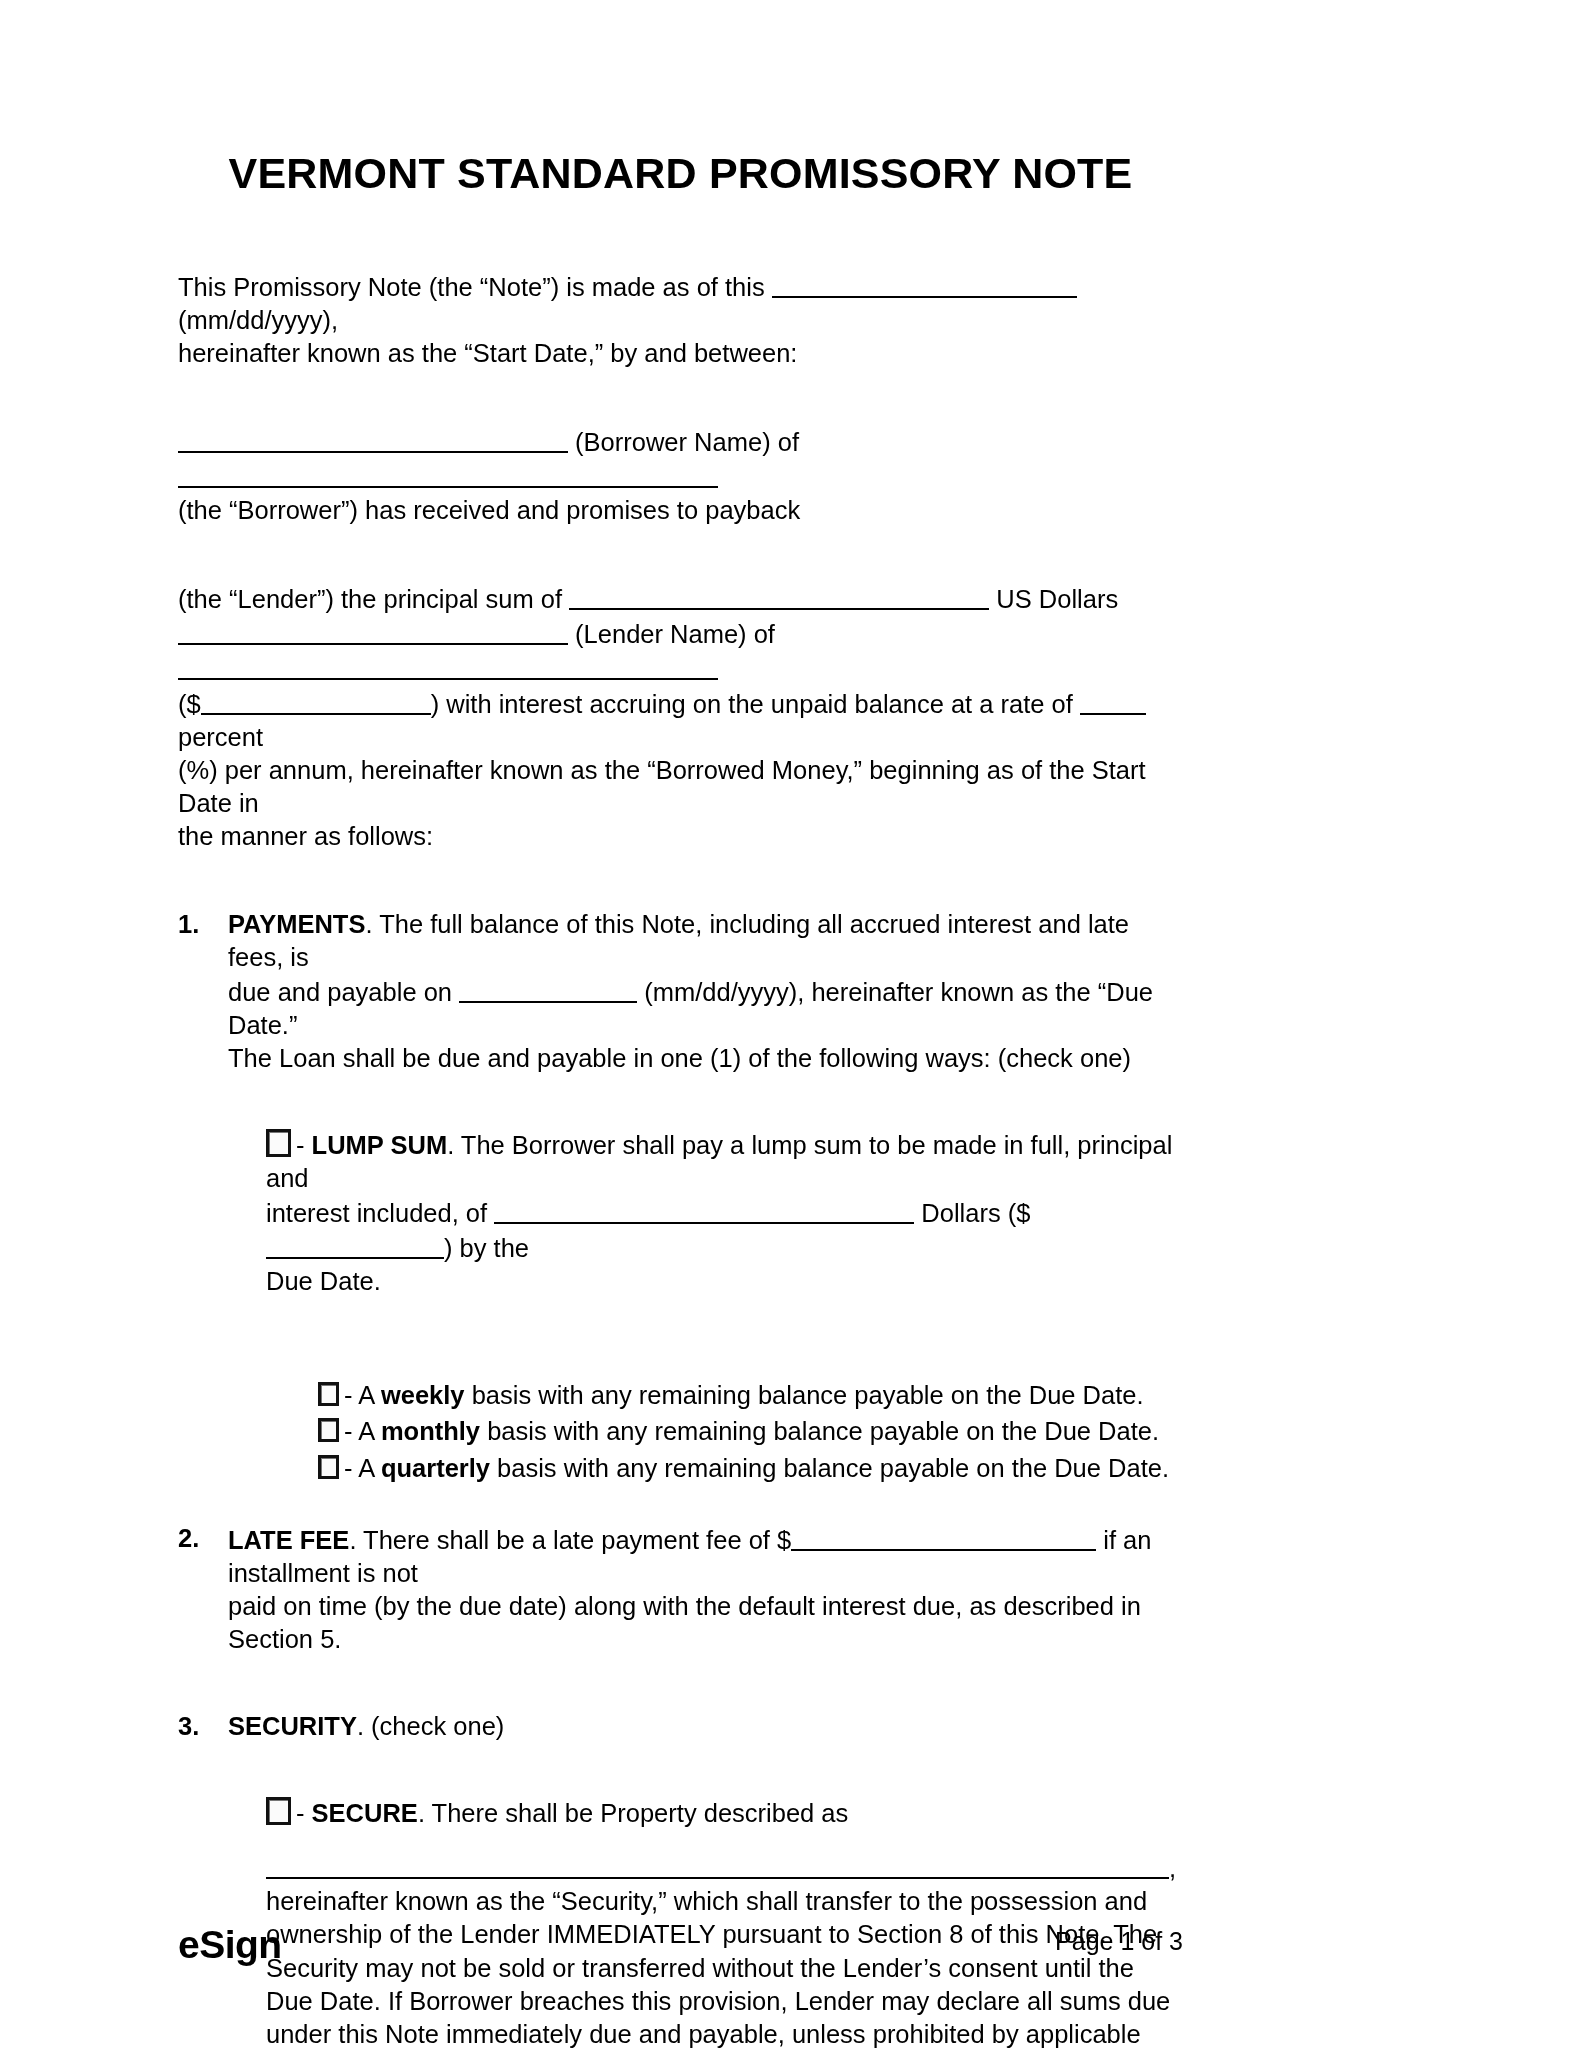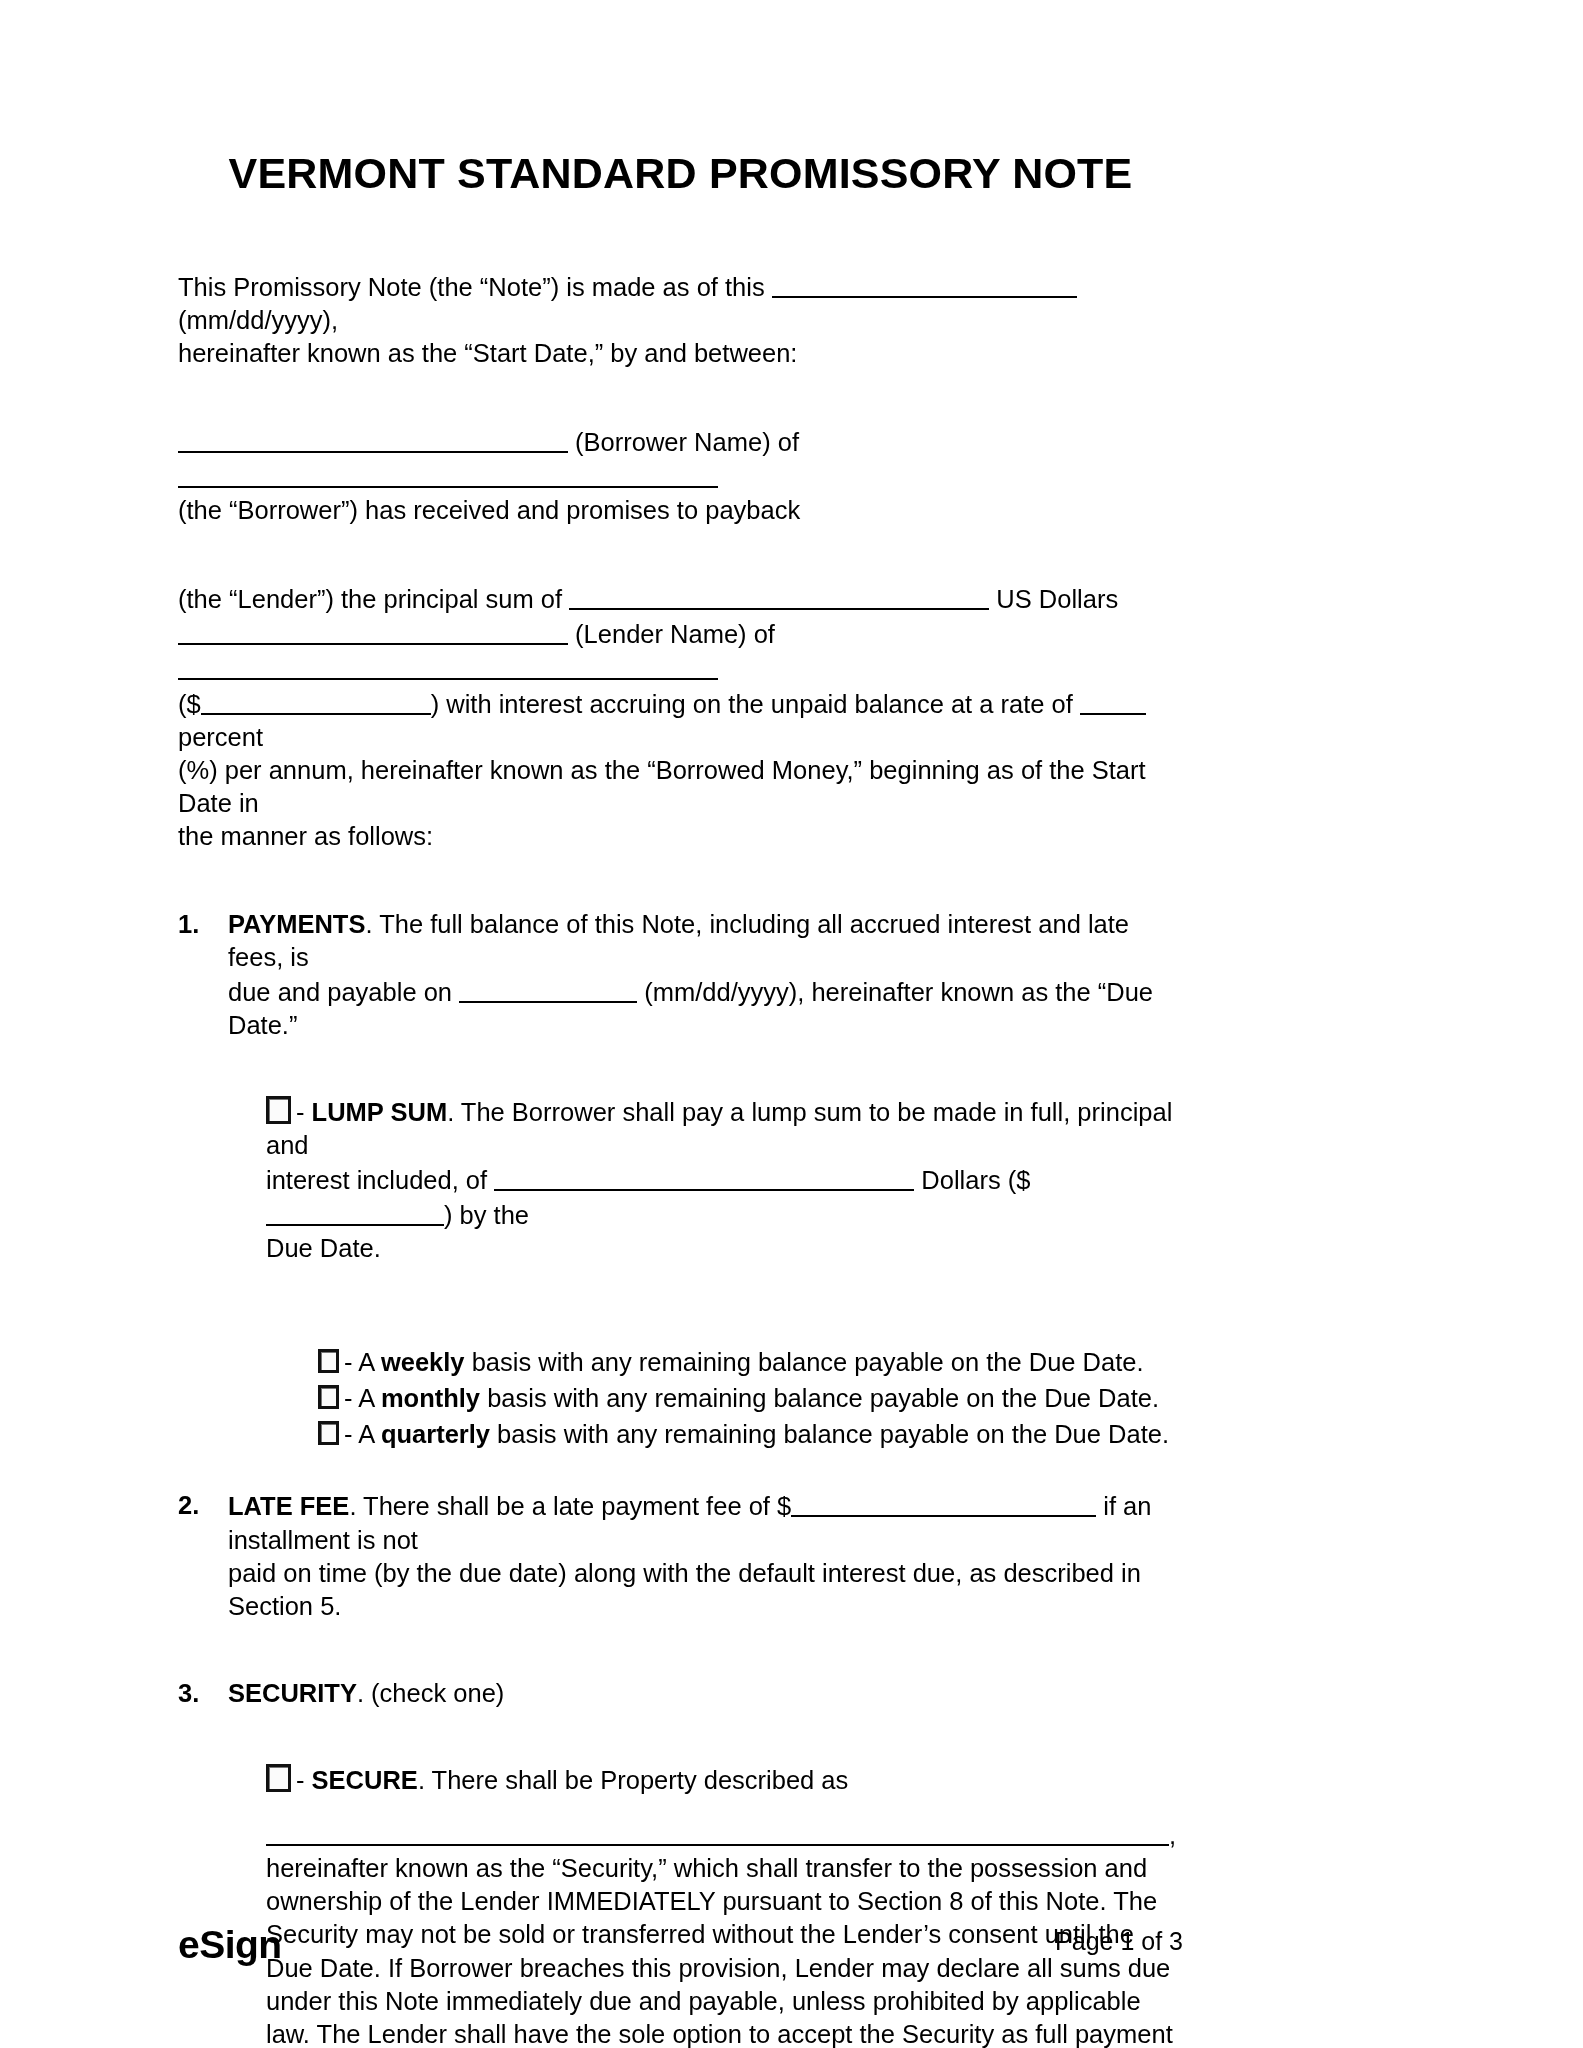--- a/index.html
+++ b/index.html
@@ -187,20 +187,21 @@
 
   <div class="clause">
     <div class="clause-num">1.</div>
     <div class="clause-body">
       <span><b>PAYMENTS</b><span>. The full balance of this Note, including all accrued interest and late fees, is</span></span>
       <div class="tight">
         <span>due and payable on</span>
         <span class="blank b-s"></span>
         <span>(mm/dd/yyyy), hereinafter known as the “Due Date.”</span>
       </div>
+      <div class="tight">The Loan shall be due and payable in one (1) of the following ways: (check one)</div>
     </div>
   </div>
 
   <div class="gap-sm"></div>
 
   <div class="opt-block">
     <div class="opt-row">
       <span class="cbox"></span><span>-</span>
       <b>LUMP SUM</b><span>. The Borrower shall pay a lump sum to be made in full, principal and</span>
       <div class="tight">

